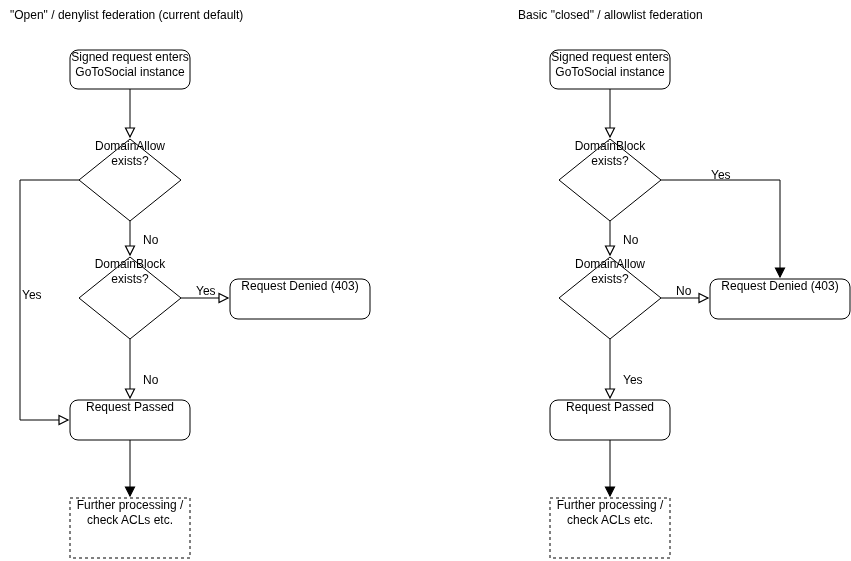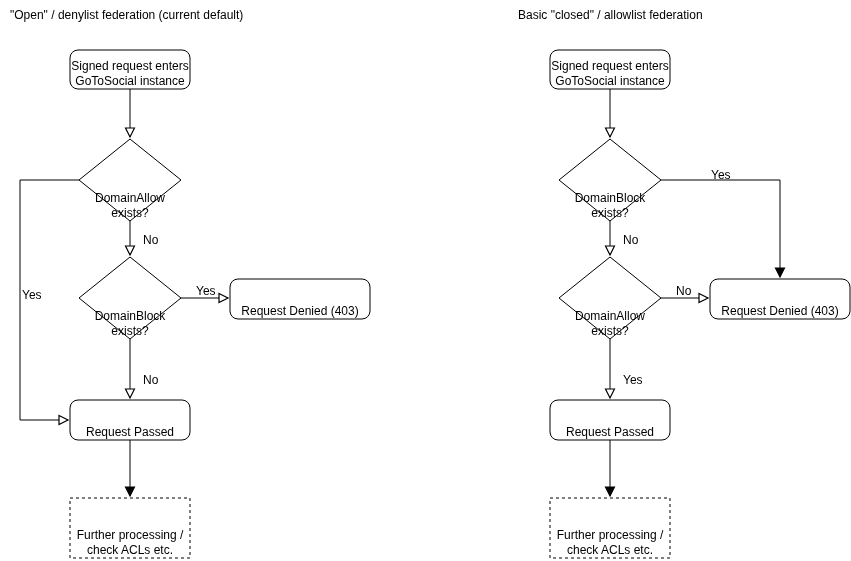--- a/index.html
+++ b/index.html
@@ -18,21 +18,21 @@
     font-size: 12px;
     line-height: 15px;
     color: #000000;
     white-space: nowrap;
   }
   .node-text {
     position: absolute;
     display: flex;
     flex-direction: column;
     align-items: center;
-    justify-content: flex-end;
+    justify-content: flex-start;
     text-align: center;
     font-size: 12px;
     line-height: 15px;
     color: #000000;
   }
 </style>
 </head>
 <body>
 
 <div class="canvas">

